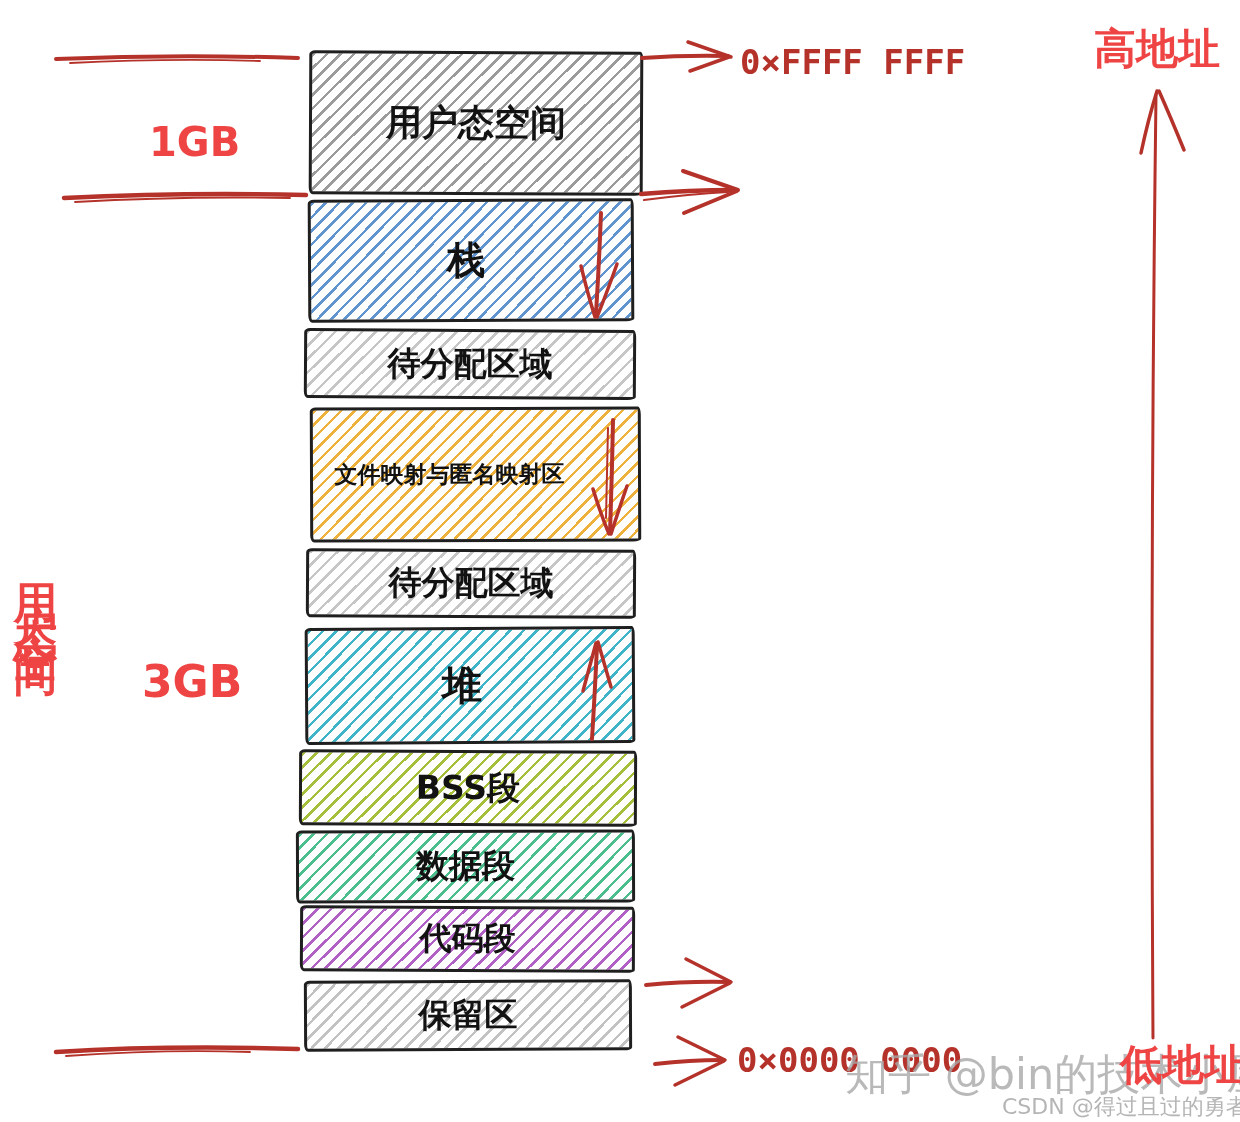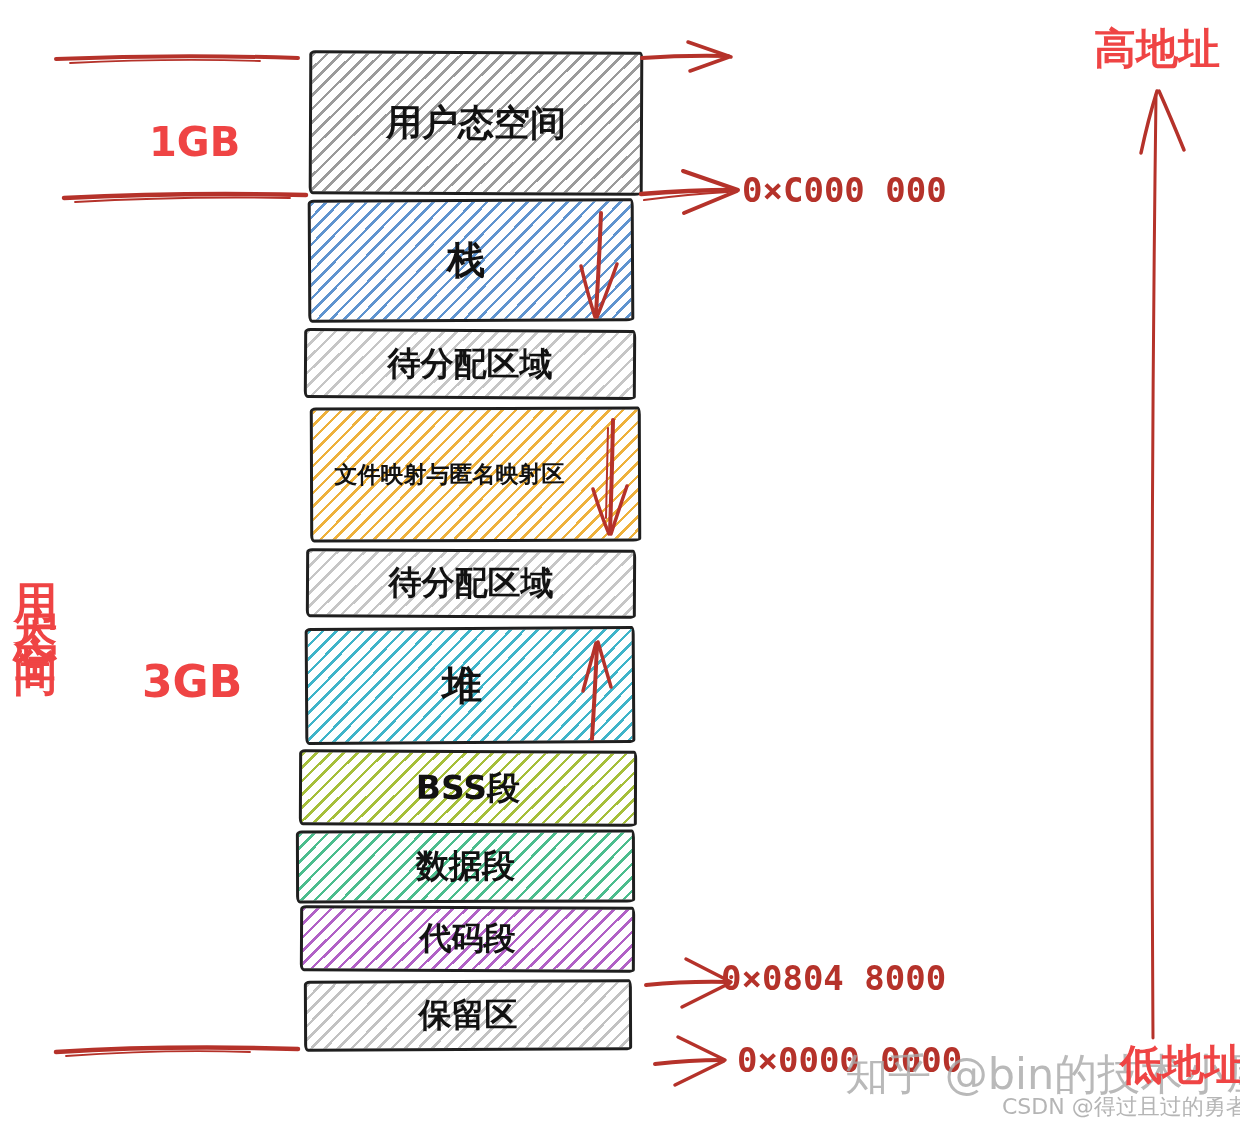--- a/index.html
+++ b/index.html
@@ -141,20 +141,19 @@
     <path stroke-width="3" d="M1153,1038 Q1150,560 1156,95"></path>
     <path stroke-width="3.5" d="M1141,153 Q1148,120 1157,91 M1184,150 Q1171,118 1159,91"></path>
   </svg>
 
   <div class="red label-1gb">1GB</div>
   <div class="red label-3gb">3GB</div>
   <div class="red label-user-space">用户态空间</div>
   <div class="red label-high">高地址</div>
   <div class="red label-low">低地址</div>
 
-  <div class="addr addr-c000">0×C000 000</div>
-  <div class="addr addr-0804">0×0804 8000</div>
+  <div class="addr addr-ffff">0×FFFF FFFF</div>
   <div class="addr addr-0000">0×0000 0000</div>
 
   <div class="wm wm-zhihu">知乎 @bin的技术小屋</div>
   <div class="wm wm-csdn">CSDN @得过且过的勇者y</div>
 
 </div>
 
 </body></html>

